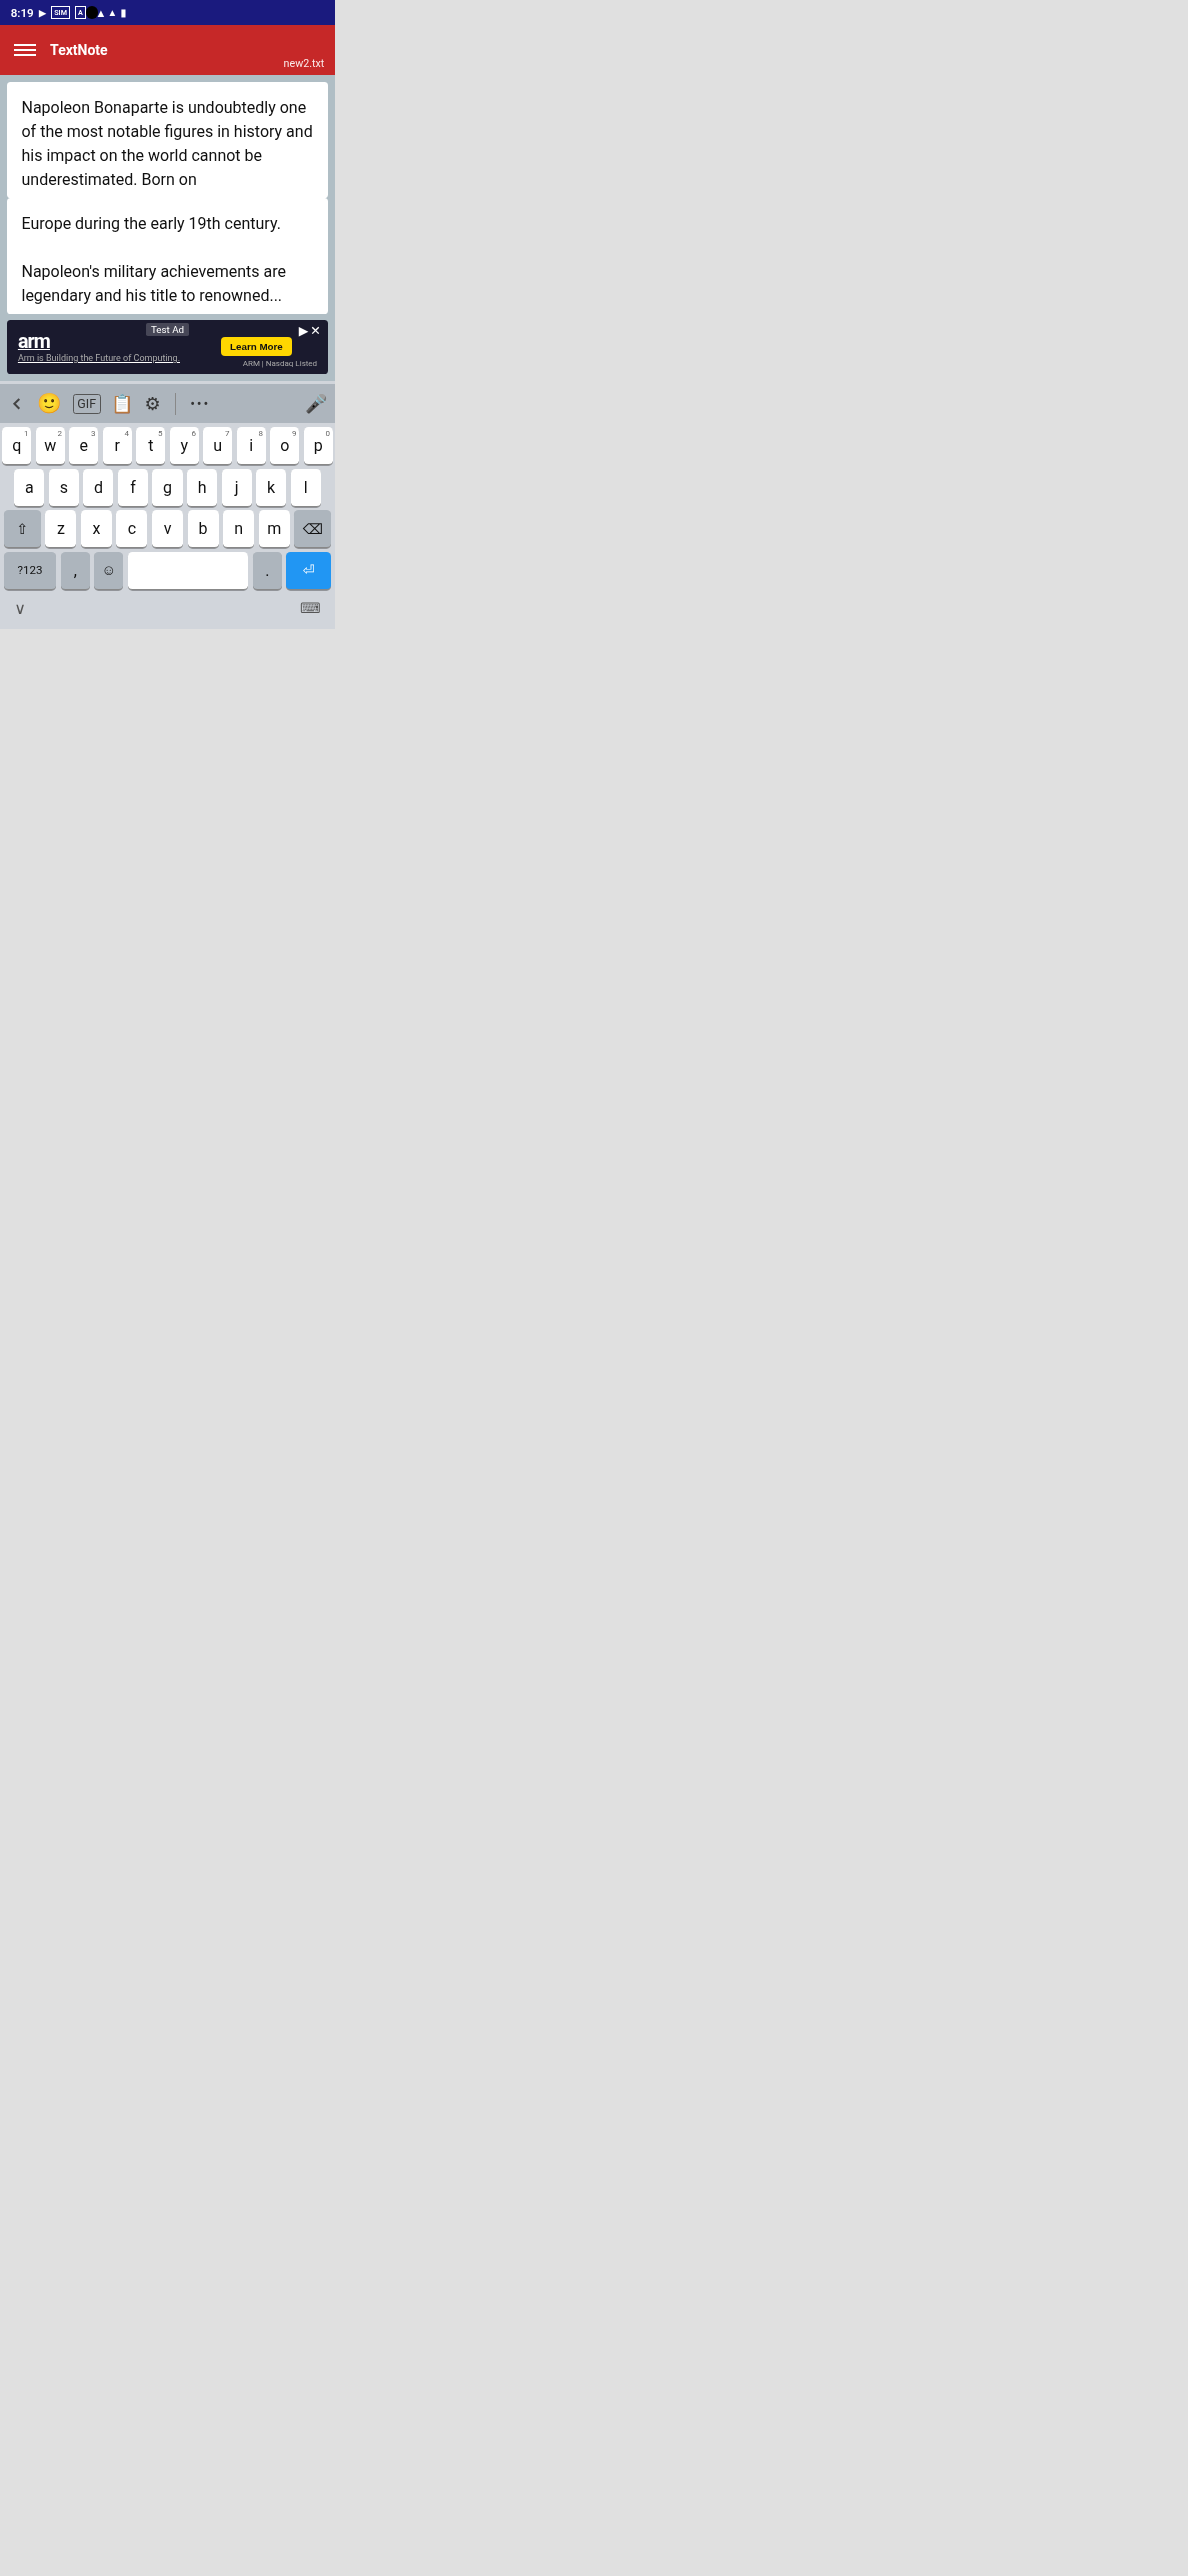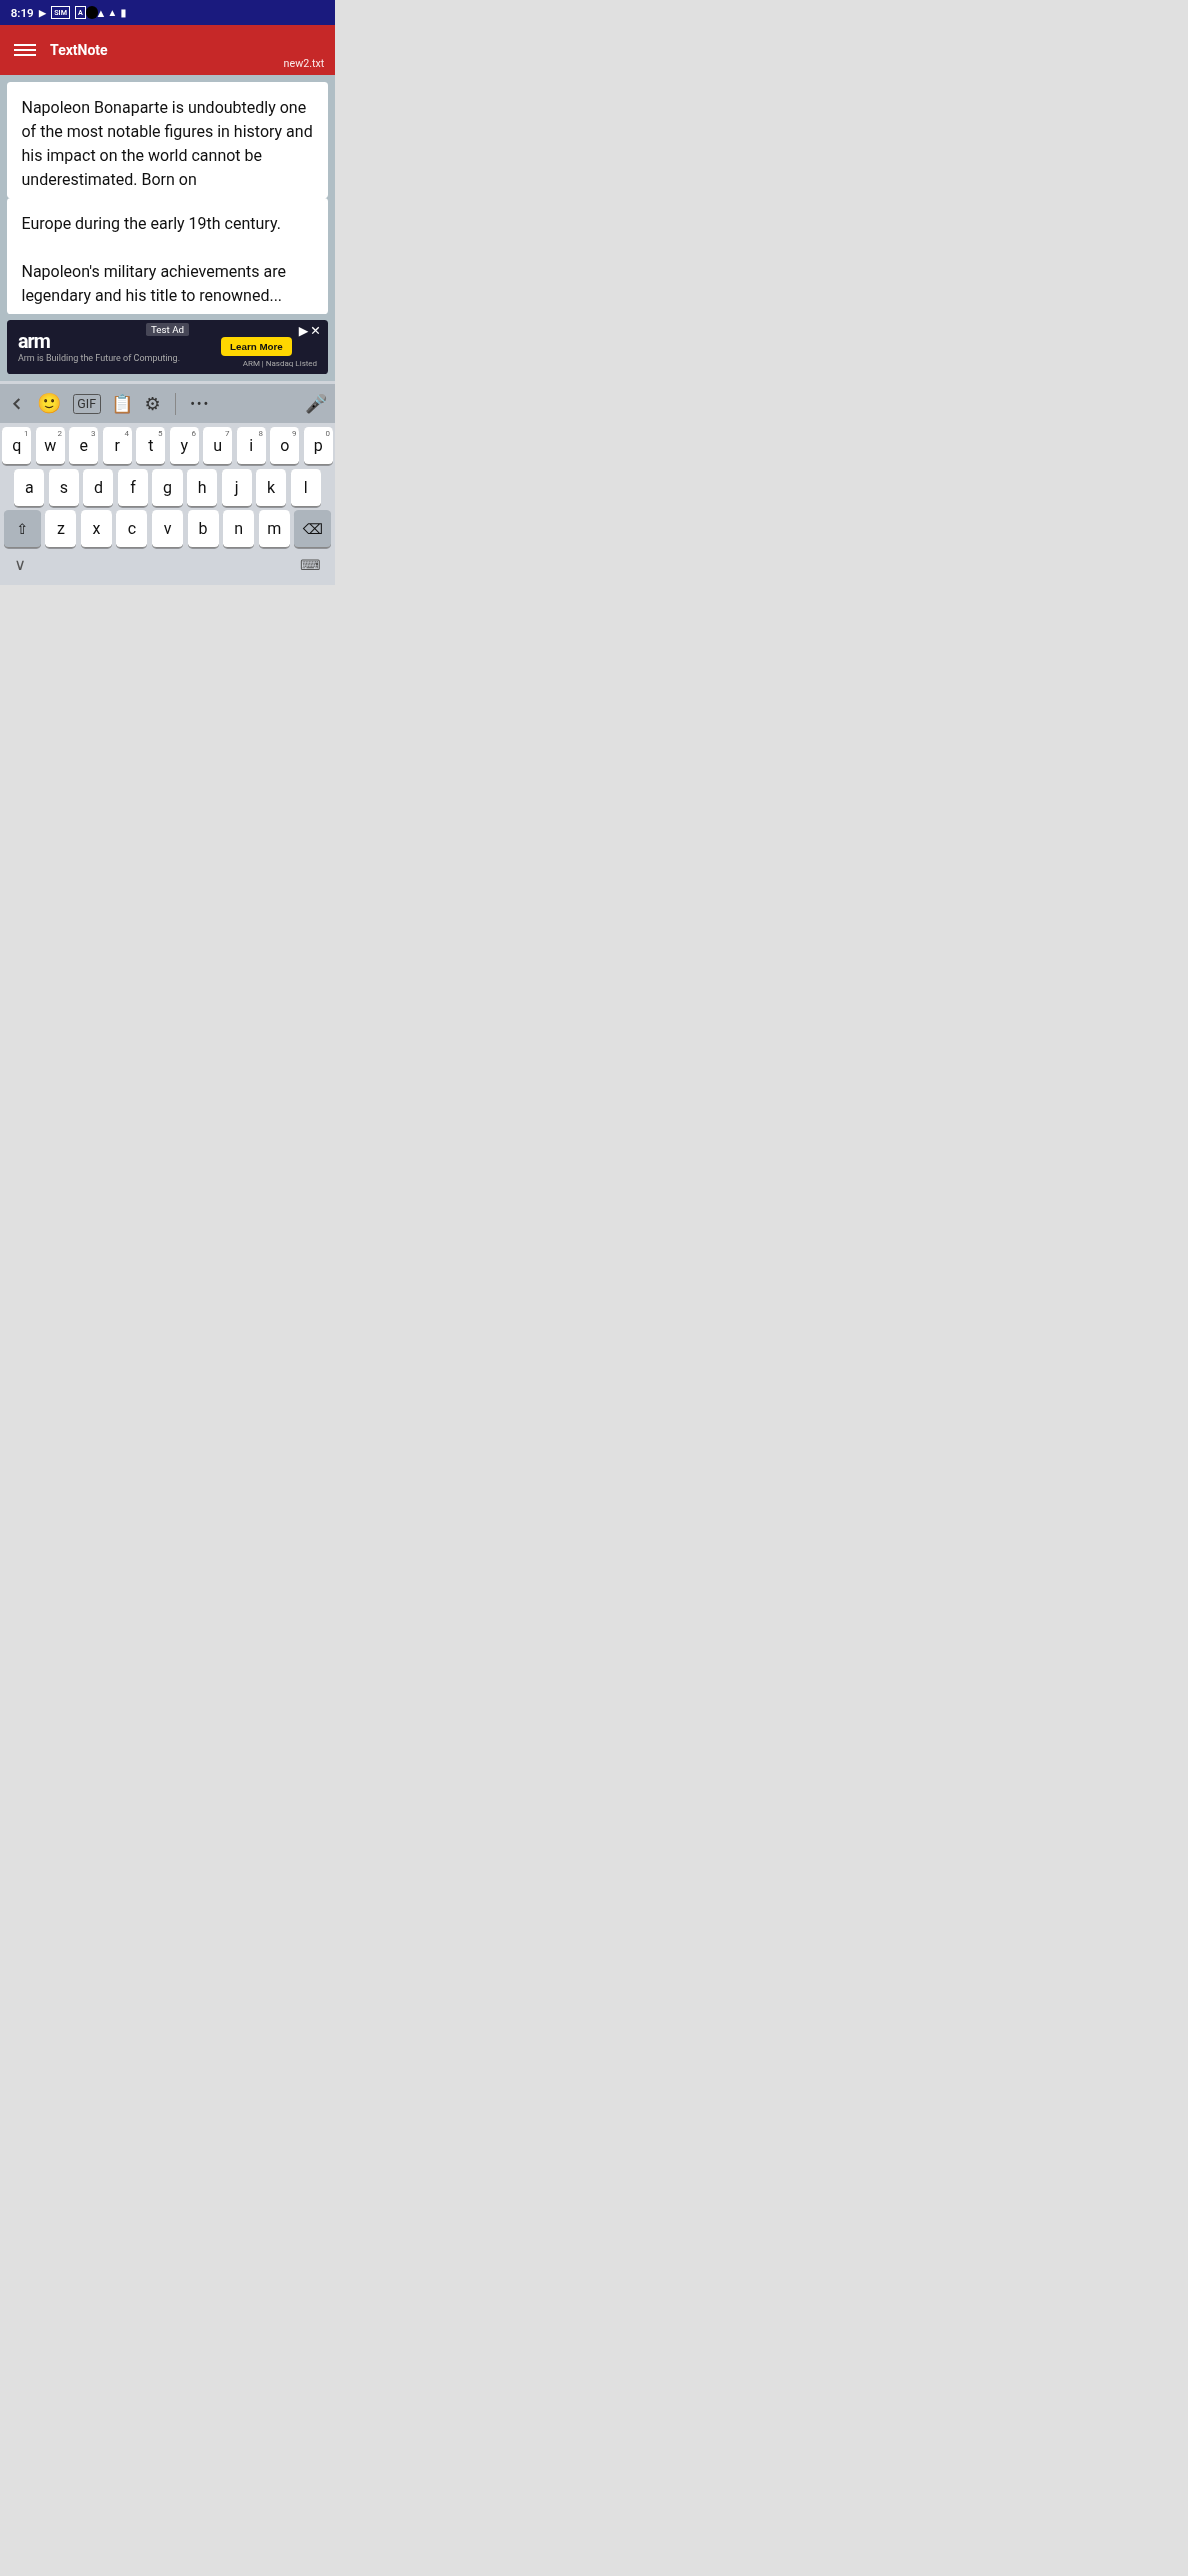--- a/index.html
+++ b/index.html
@@ -127,21 +127,21 @@
       top: 3.6px;
       left: 50%;
       transform: translateX(-50%);
       color: white;
       font-size: 9.8px;
       background: rgba(255,255,255,0.2);
       padding: 0.9px 5.4px;
       border-radius: 1.8px;
     }
     .ad-logo-area {
-      display: flex; flex-direction: column; color: white; font-size: 9px;
+      display: flex; flex-direction: column; color: white; font-size: 9px; text-decoration: underline;
     }
     .ad-logo-text { font-size: 19.7px; font-weight: bold; color: white; letter-spacing: -0.9px; }
     .ad-desc { color: #aaa; font-size: 9px; }
     .ad-close {
       position: absolute; top: 3.6px; right: 7.2px; color: white; font-size: 12.5px; cursor: pointer;
       display: flex; align-items: center; gap: 1.8px;
     }
     .ad-learn-btn {
       position: absolute;
       right: 36px;
@@ -371,20 +371,28 @@
     <div class="kb-key">z</div>
     <div class="kb-key">x</div>
     <div class="kb-key">c</div>
     <div class="kb-key">v</div>
     <div class="kb-key">b</div>
     <div class="kb-key">n</div>
     <div class="kb-key">m</div>
     <div class="kb-key kb-key-dark" style="flex:1.2; font-size:14.3px;">⌫</div>
   </div>
 
+  <div class="kb-bottom-row">
+    <div class="kb-key kb-key-dark" style="flex:1.4; font-size:11.6px;">?123</div>
+    <div class="kb-key kb-key-dark" style="flex:0.6;">,</div>
+    <div class="kb-key kb-key-dark" style="flex:0.7; font-size:14.3px;">☺</div>
+    <div class="kb-key" style="flex:3.2;"></div>
+    <div class="kb-key kb-key-dark" style="flex:0.6;">.</div>
+    <div class="kb-key kb-key-blue" style="flex:1.2; font-size:14.3px;">⏎</div>
+  </div>
 
   <div class="keyboard-nav-bar">
     <span class="nav-chevron">∨</span>
     <span class="nav-keyboard-icon">⌨</span>
   </div>
 
 </div>
 
 
 </body></html>

